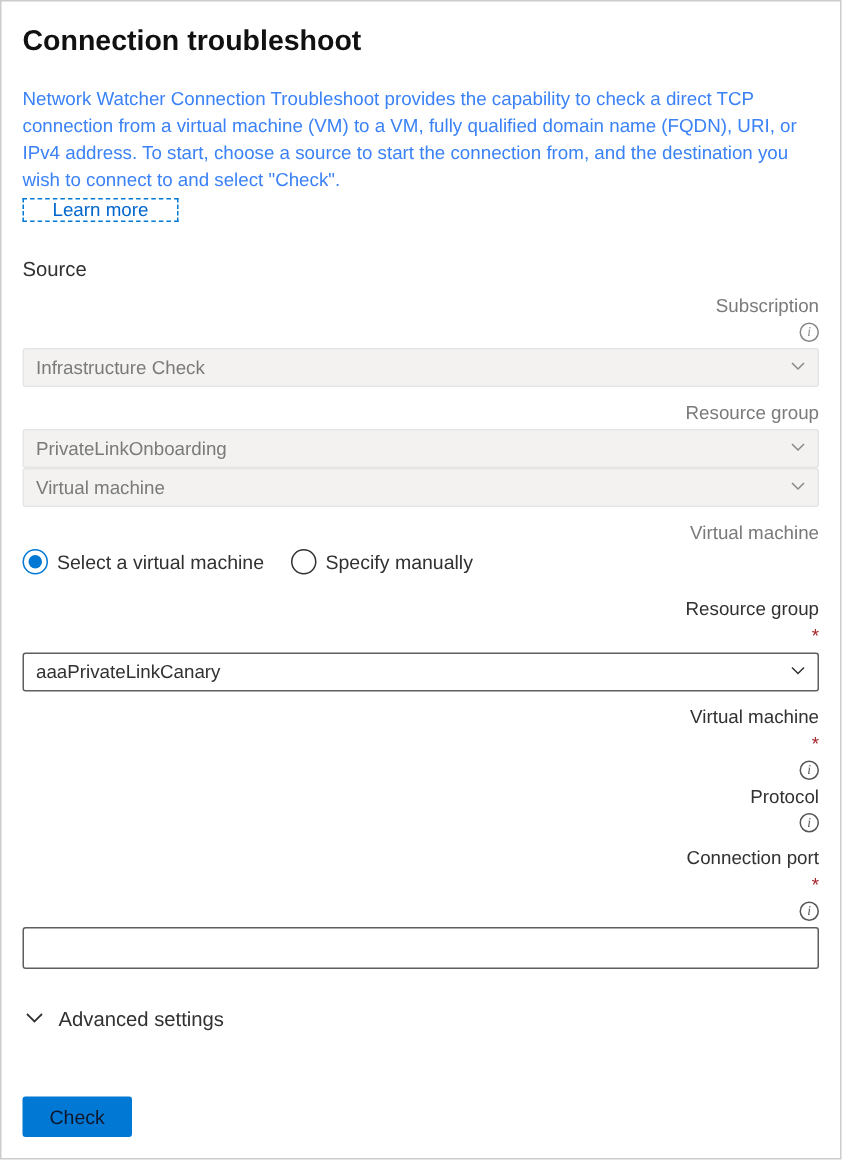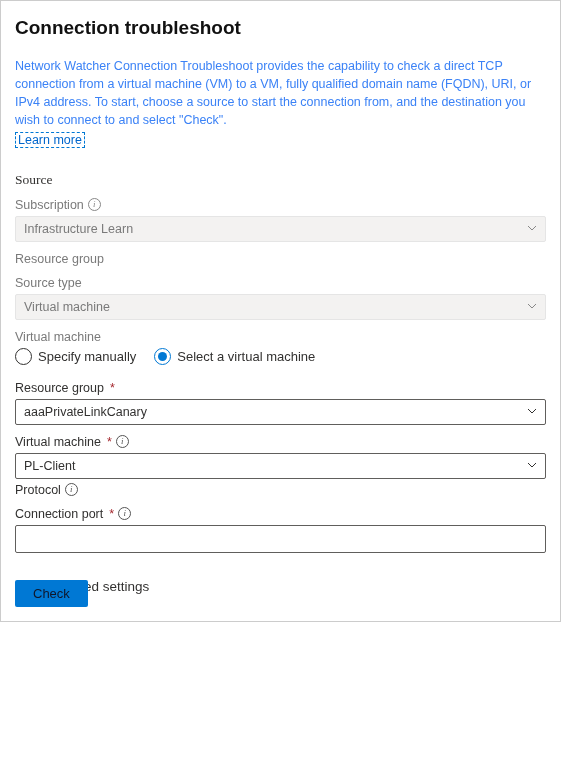--- a/index.html
+++ b/index.html
@@ -4,21 +4,21 @@
 <style>
   * { box-sizing: border-box; margin: 0; padding: 0; }
   body {
     font-family: "Segoe UI", -apple-system, sans-serif;
     font-size: 13px;
     color: #323130;
     background: #fff;
   }
   .panel {
     width: 561px;
-    height: 622px;
+    height: 773px;
     border: 1px solid #ccc;
     padding: 16px 14px;
     position: relative;
   }
   .title {
     font-size: 19px;
     font-weight: 600;
     color: #111;
     margin-bottom: 18px;
   }
@@ -26,39 +26,39 @@
     font-size: 12.5px;
     line-height: 1.45;
     color: #3b82f6;
     margin-bottom: 2px;
   }
   .link {
     color: #0066cc;
     font-size: 12.5px;
     text-decoration: none;
     border: 1px dashed #0078d4;
-    padding: 0 2px;
+    padding: 0 19px;
     display: inline-block;
   }
   .section-header {
     font-size: 13.5px;
     color: #323130;
     margin-top: 24px;
     margin-bottom: 8px;
-    font-family: Liberation Serif, serif;
   }
   .section-header.sub { margin-top: 14px; }
   .field-label {
     font-size: 12.5px;
     color: #7a7a7a;
     margin-top: 10px;
     margin-bottom: 4px;
     display: flex;
-    align-items: flex-start;
+    align-items: flex-end;
     gap: 4px;
+    flex-direction: column;
   }
   .field-label.enabled { color: #323130; }
   .req { color: #a4262c; margin-left: 2px; }
   .info-icon {
     display: inline-flex;
     align-items: center;
     justify-content: center;
     width: 13px; height: 13px;
     border: 1px solid #888;
     border-radius: 50%;
@@ -166,89 +166,86 @@
   <a href="#" class="link">Learn more</a>
 
   
   <div class="section-header">Source</div>
 
   <div class="field-label">
     <span>Subscription</span>
     <span class="info-icon">i</span>
   </div>
   <div class="dropdown">
-    <span>Infrastructure Learn</span>
+    <span>Infrastructure Check</span>
     <span class="chev">
       <svg width="10" height="6" viewBox="0 0 10 6">
           <path d="M1 1 L5 5 L9 1" stroke="#888" stroke-width="1" fill="none"></path>
         </svg>
     </span>
   </div>
 
   <div class="field-label">
     <span>Resource group</span>
   </div>
-
-  <div class="field-label">
-    <span>Source type</span>
-  </div>
+  <div class="dropdown">
+    <span>PrivateLinkOnboarding</span>
+    <span class="chev">
+      <svg width="10" height="6" viewBox="0 0 10 6">
+          <path d="M1 1 L5 5 L9 1" stroke="#888" stroke-width="1" fill="none"></path>
+        </svg>
+    </span>
+  </div>
+
   <div class="dropdown">
     <span>Virtual machine</span>
     <span class="chev">
       <svg width="10" height="6" viewBox="0 0 10 6">
           <path d="M1 1 L5 5 L9 1" stroke="#888" stroke-width="1" fill="none"></path>
         </svg>
     </span>
   </div>
 
   <div class="field-label">
     <span>Virtual machine</span>
   </div>
 
   
 
   <div class="radio-row">
-    <label class="radio">
-      <span class="radio-outer"></span>
-      <span>Specify manually</span>
-    </label>
     <label class="radio selected">
       <span class="radio-outer">
           <span class="radio-inner"></span>
         </span>
       <span>Select a virtual machine</span>
     </label>
+    <label class="radio">
+      <span class="radio-outer"></span>
+      <span>Specify manually</span>
+    </label>
   </div>
 
   <div class="field-label enabled" style="margin-top:16px">
     <span>Resource group</span>
     <span class="req">*</span>
   </div>
   <div class="dropdown enabled">
     <span>aaaPrivateLinkCanary</span>
     <span class="chev">
       <svg width="10" height="6" viewBox="0 0 10 6">
           <path d="M1 1 L5 5 L9 1" stroke="#323130" stroke-width="1" fill="none"></path>
         </svg>
     </span>
   </div>
 
   <div class="field-label enabled">
     <span>Virtual machine</span>
     <span class="req">*</span>
     <span class="info-icon enabled">i</span>
   </div>
-  <div class="dropdown enabled">
-    <span>PL-Client</span>
-    <span class="chev">
-      <svg width="10" height="6" viewBox="0 0 10 6">
-          <path d="M1 1 L5 5 L9 1" stroke="#323130" stroke-width="1" fill="none"></path>
-        </svg>
-    </span>
-  </div>
 
   
 
   <div class="field-label enabled" style="margin-top:4px">
     <span>Protocol</span>
     <span class="info-icon enabled">i</span>
   </div>
 
   <div class="field-label enabled">
     <span>Connection port</span>

